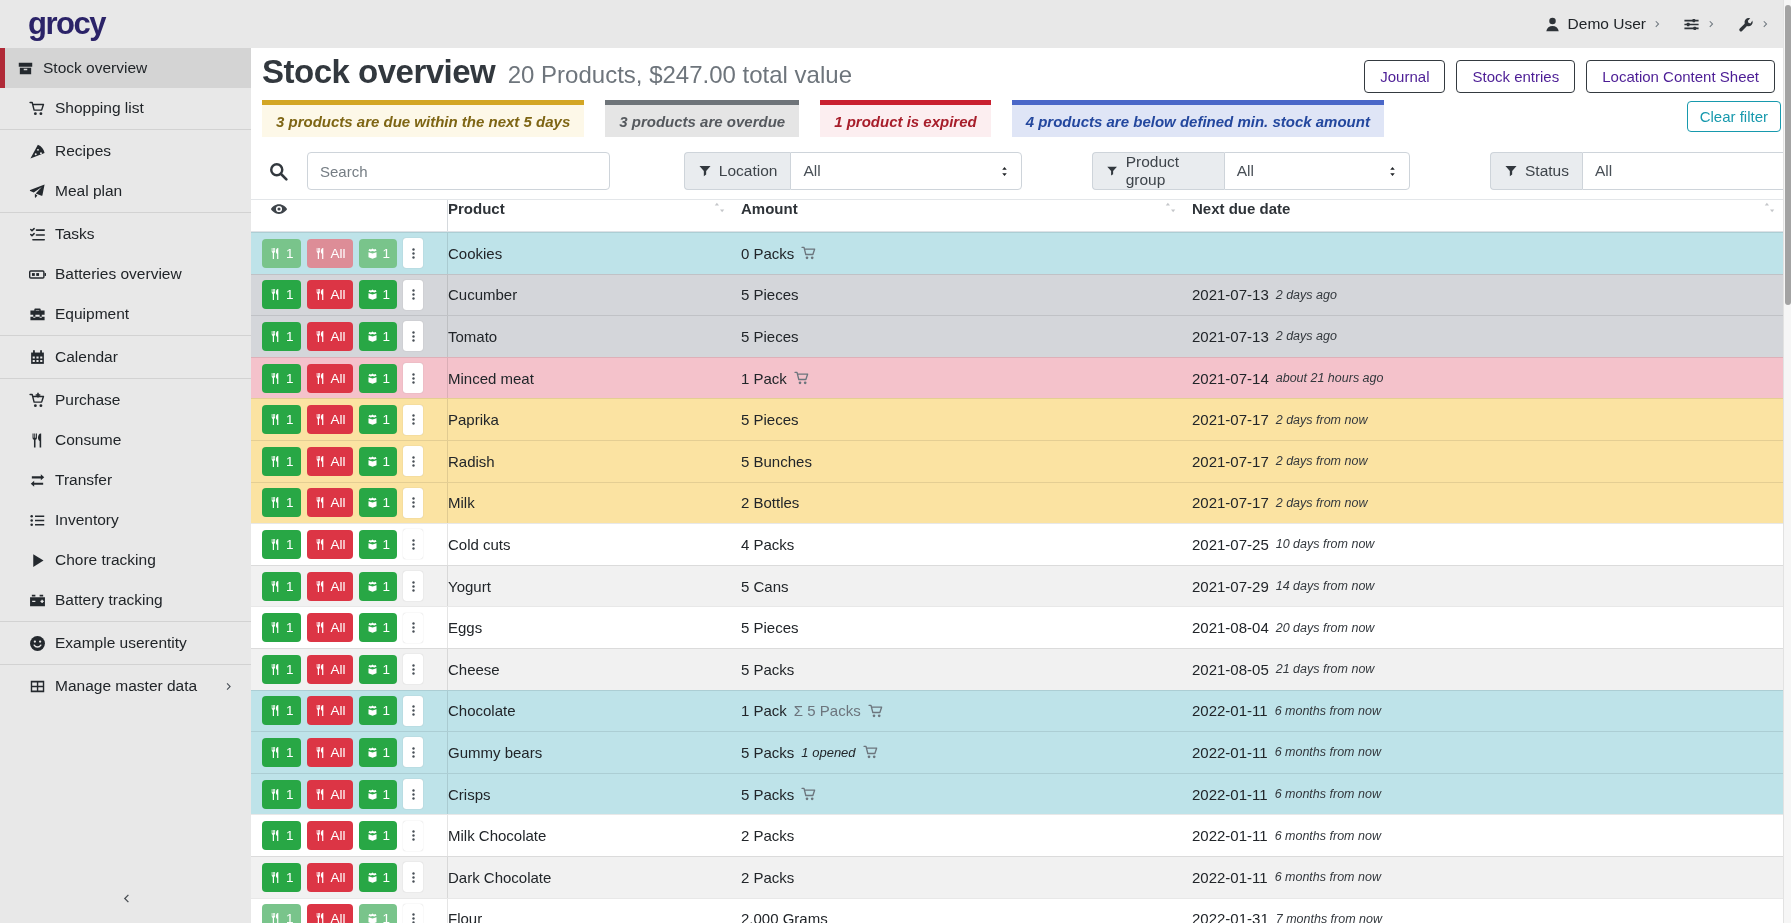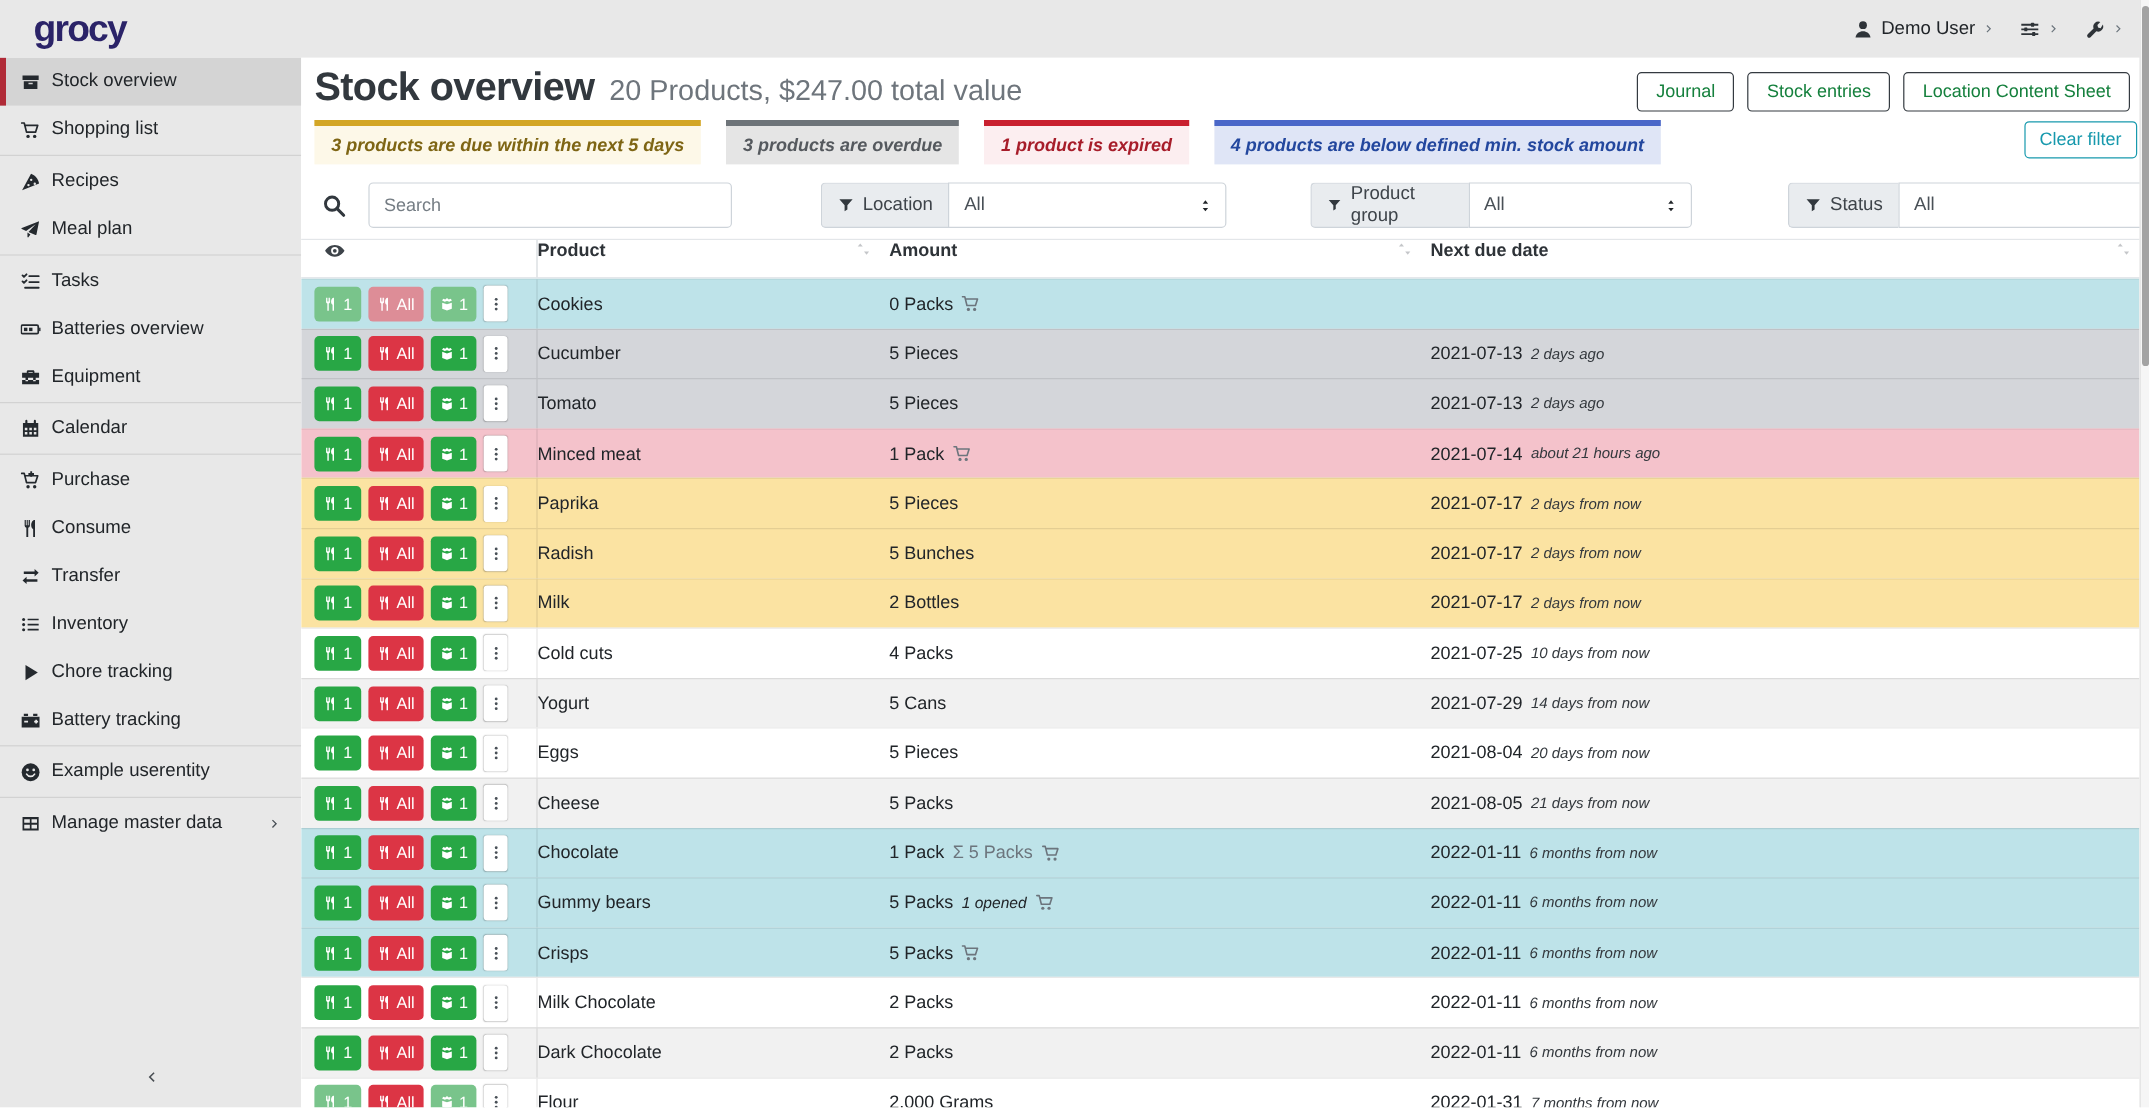--- a/index.html
+++ b/index.html
@@ -14,37 +14,37 @@
   .nav-group { display:flex; align-items:center; gap:7px; font-size:15.5px; color:#212529; cursor:pointer; }
   .nav-ic17 { width:17px; height:17px; color:#2e3338; }
   .chev-sm { width:10px; height:10px; color:#6c757d; }
 
   
   .scrollbar { position:absolute; right:0; top:0; width:8px; height:923px; background:#f6f6f6; border-left:1px solid #e2e2e2; z-index:9; }
   .scroll-thumb { position:absolute; left:1px; top:5px; width:6px; height:300px; background:#a3a3a3; border-radius:3px; }
 
   
   .sidebar { position:absolute; left:0; top:48px; width:251px; height:875px; background:#e8e8e8; }
-  .nav-item { position:relative; display:flex; align-items:center; gap:9px; height:40px; padding-left:17px; font-size:15.5px; color:#212529; cursor:pointer; }
+  .nav-item { position:relative; display:flex; align-items:center; gap:9px; height:40px; padding-left:29px; font-size:15.5px; color:#212529; cursor:pointer; }
   .nav-item.active { background:#d4d4d4; border-left:5px solid #b02a37; padding-left:12px; }
   .nav-icon { width:17px; height:17px; flex:none; color:#24292e; }
   .nav-divider { border-top:1px solid #d2d2d2; height:2px; margin-top:1px; }
   .nav-chevron { position:absolute; right:16px; width:11px; height:11px; color:#495057; }
   .collapse-ctl { position:absolute; bottom:14px; left:0; width:100%; text-align:center; cursor:pointer; }
   .collapse-ctl svg { width:13px; height:13px; color:#4a4f54; }
 
   
   .main { position:absolute; left:251px; top:48px; right:8px; bottom:0; background:#fff; }
 
   .title-row { position:absolute; left:11px; top:5px; white-space:nowrap; }
   .page-title { display:inline; font-size:33px; font-weight:bold; color:#32383e; letter-spacing:-0.5px; }
   .page-subtitle { display:inline; font-size:24px; color:#6e757c; margin-left:8px; }
 
   .top-buttons { position:absolute; top:12px; right:8px; display:flex; gap:11px; }
-  .btn-outline-dark { background:#fff; border:1px solid #343a40; color:#15803d; border-radius:4px; font-size:15px; padding:7px 15px; font-family:inherit; cursor:pointer; white-space:nowrap; }
+  .btn-outline-dark { background:#fff; border:1px solid #343a40; color:#4c1d95; border-radius:4px; font-size:15px; padding:7px 15px; font-family:inherit; cursor:pointer; white-space:nowrap; }
 
   .banners { position:absolute; left:11px; top:52px; display:flex; gap:21px;font-style:italic; }
   .banner { height:37px; display:flex; align-items:center; padding:0 14px; font-size:15px; font-weight:bold; border-top:5px solid; white-space:nowrap; cursor:pointer; }
   .clear-filter { position:absolute; top:53px; right:2px; background:#fff; border:1px solid #1799ad; color:#1799ad; border-radius:4px; font-size:15px; padding:6px 12px; font-family:inherit; cursor:pointer; }
 
   
   .filters { position:absolute; left:11px; top:104px; display:flex; align-items:center; height:38px;justify-content:flex-end; }
   .search-ic { width:21px; height:21px; color:#32383e; margin:0 18px 0 6px; flex:none; }
   .search-input { width:311px; height:38px; border:1px solid #ced4da; border-radius:4px; padding:0 12px; font-size:15px; font-family:inherit; color:#495057; }
   .search-input::placeholder { color:#757d84; }

